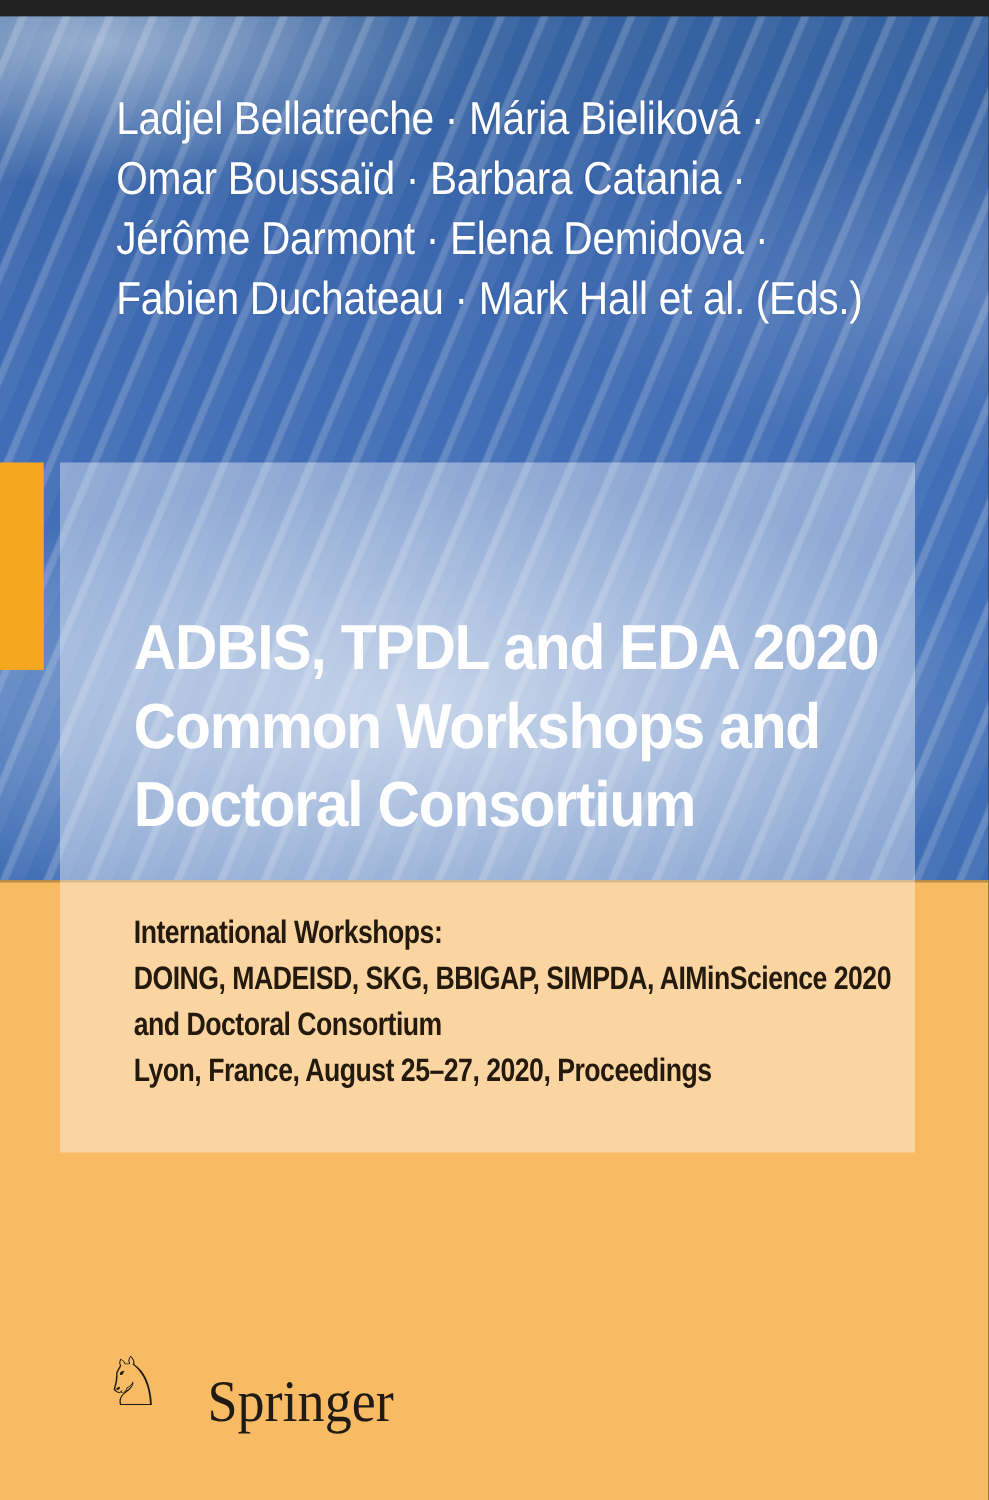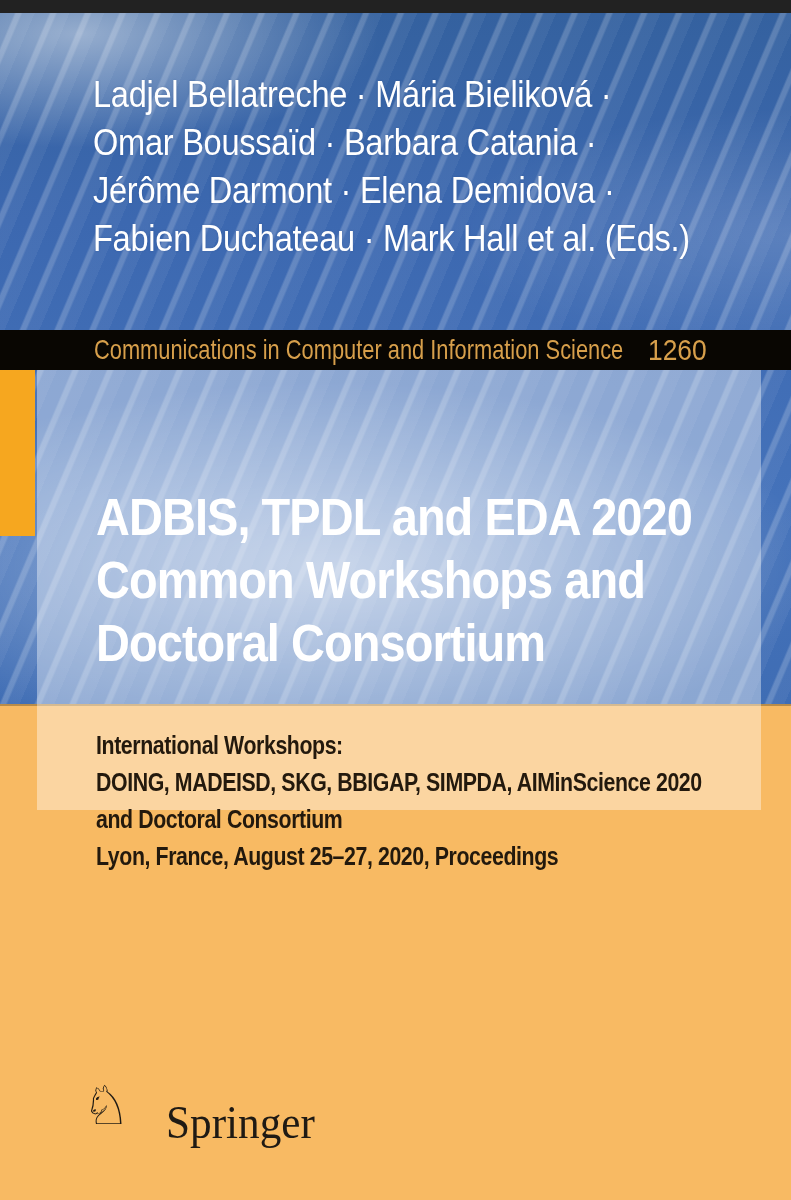--- a/index.html
+++ b/index.html
@@ -55,23 +55,22 @@
   }
 
   
   .left-tab {
     position:absolute; left:0; top:357px; width:35px; height:166px;
     background:#f6a71f;
   }
 
   
   .panel {
-    position:absolute; left:37px; top:357px; width:684px; height:440px;
+    position:absolute; left:48px; top:357px; width:684px; height:552px;
     background:rgba(255,255,255,0.40);
-    padding-left:40px;
   }
 
   .title {
     position:absolute; left:59px; top:116px;
     color:#ffffff; font-weight:700; font-size:51px; line-height:63px;
     letter-spacing:-1px; white-space:nowrap;
     transform:scaleX(0.92); transform-origin:left top;
   }
 
   .subtitle {
@@ -106,24 +105,20 @@
   <div class="bg-top"></div>
   <div class="bg-bottom"></div>
 
   <div class="authors">
     <div>Ladjel Bellatreche · Mária Bieliková ·</div>
     <div>Omar Boussaïd · Barbara Catania ·</div>
     <div>Jérôme Darmont · Elena Demidova ·</div>
     <div>Fabien Duchateau · Mark Hall et al. (Eds.)</div>
   </div>
 
-  <div class="series-band">
-    <span class="series-name">Communications in Computer and Information Science</span>
-    <span class="series-volume">1260</span>
-  </div>
 
   <div class="left-tab"></div>
 
   <div class="panel">
     <div class="title">
       <div>ADBIS, TPDL and EDA 2020</div>
       <div>Common Workshops and</div>
       <div>Doctoral Consortium</div>
     </div>
     <div class="subtitle">

